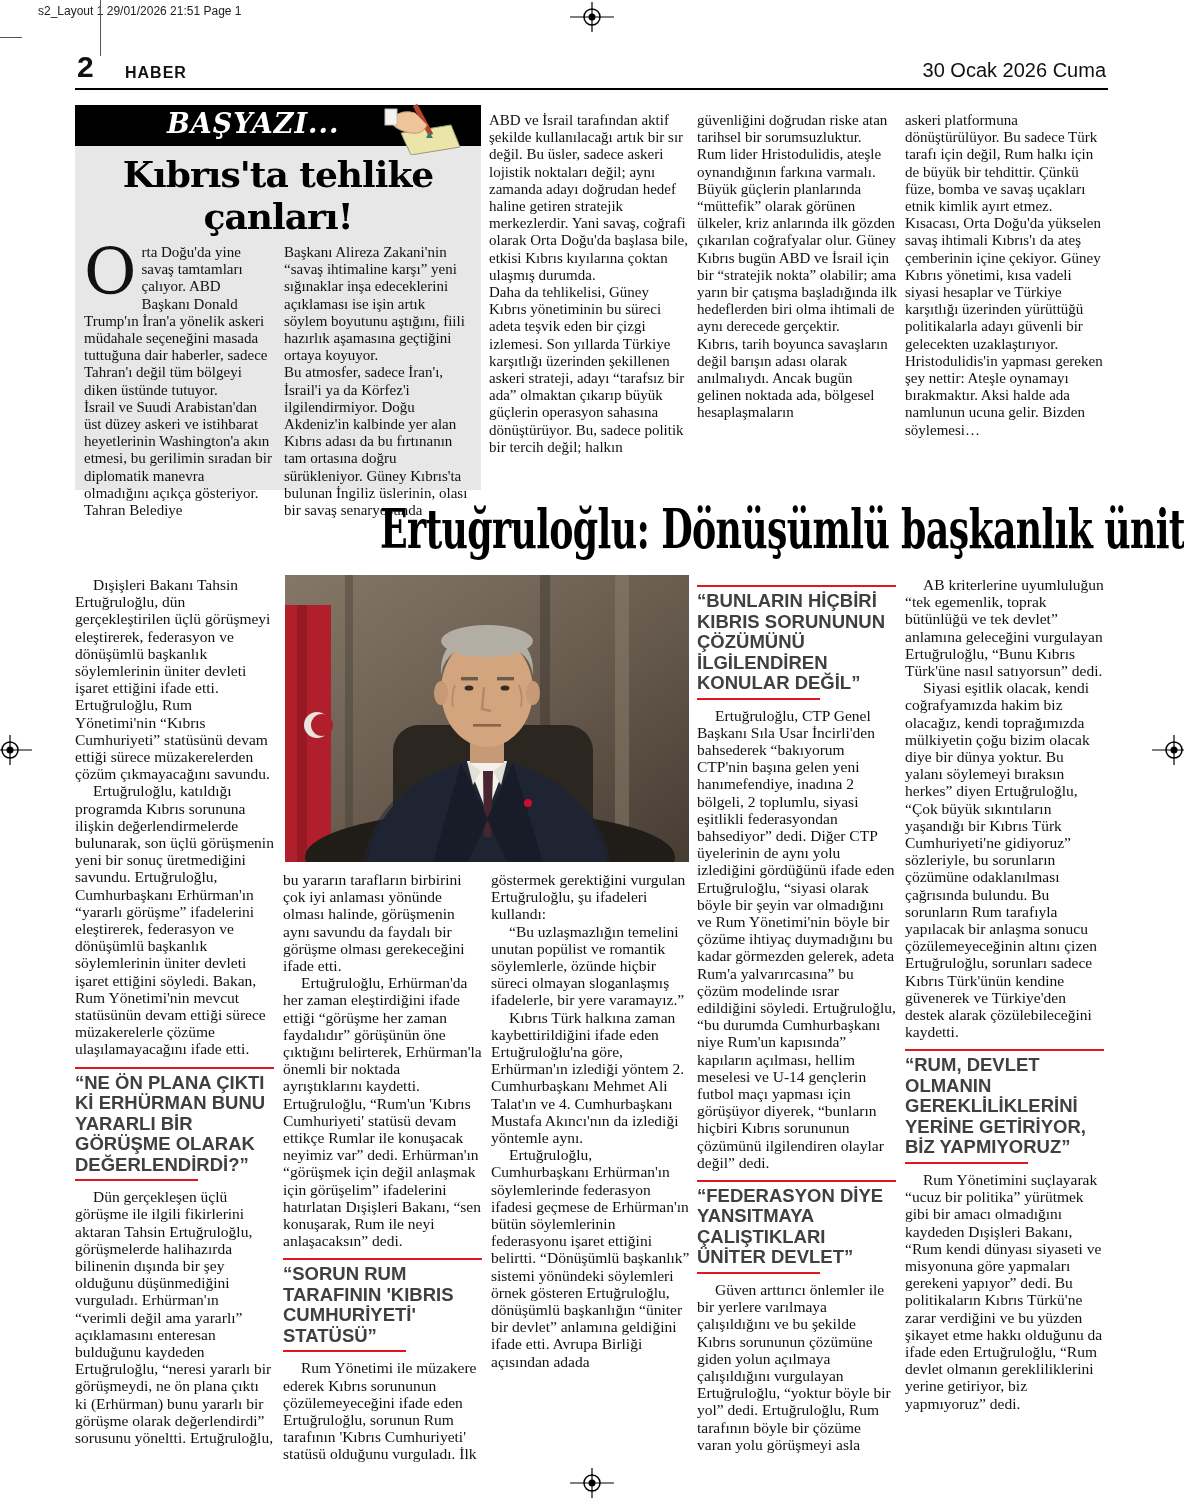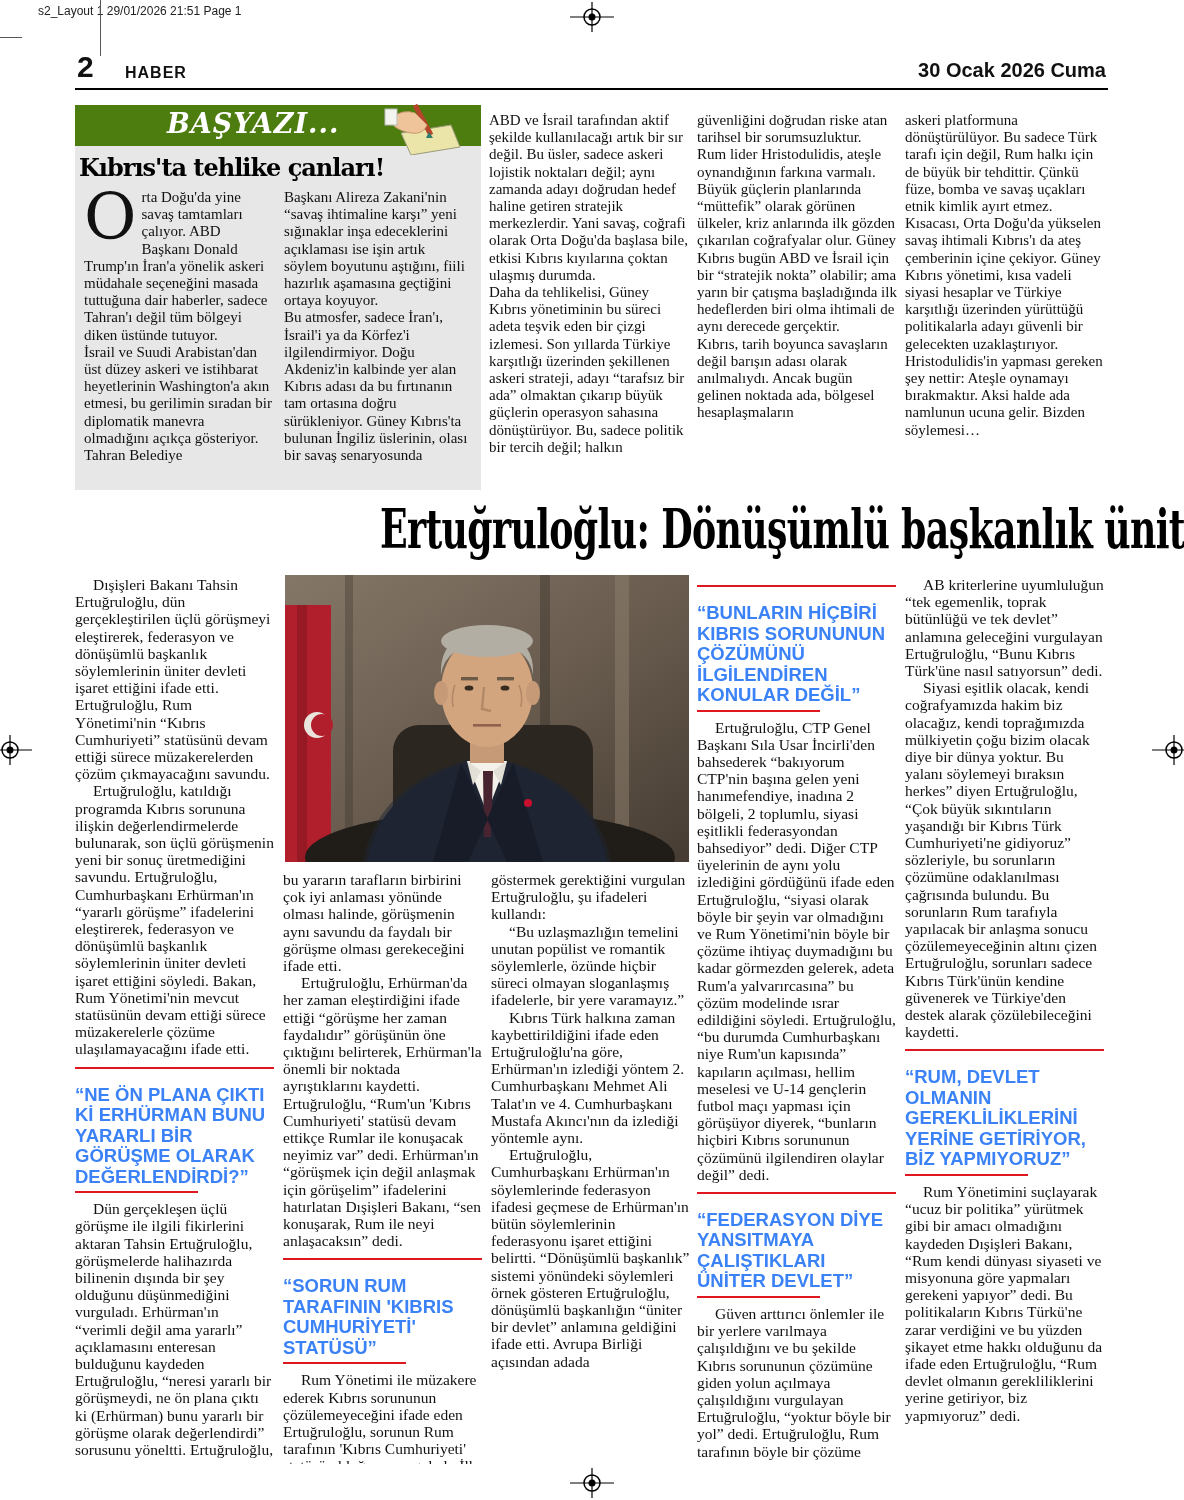--- a/index.html
+++ b/index.html
@@ -12,30 +12,30 @@
   .crop-v{position:absolute;left:100px;top:0;width:1px;height:56px;background:#555;}
   .crop-h{position:absolute;left:0;top:37px;width:22px;height:1px;background:#555;}
   .regmark{position:absolute;width:44px;height:30px;}
 
   
   .mh{position:absolute;left:75px;top:48px;width:1033px;height:40px;
       border-bottom:2px solid #000;font-family:"Liberation Sans",sans-serif;}
   .mh-num{position:absolute;left:2px;bottom:4px;font-size:30px;font-weight:700;}
   .mh-section{position:absolute;left:50px;bottom:6px;font-size:16px;font-weight:700;letter-spacing:1px;}
   .mh-brand{position:absolute;left:0;right:0;bottom:6px;text-align:center;font-size:23px;font-weight:700;letter-spacing:0.5px;}
-  .mh-date{position:absolute;right:2px;bottom:6px;font-size:20px;font-weight:700;margin-top:44px;}
+  .mh-date{position:absolute;right:2px;bottom:6px;font-size:20px;font-weight:400;margin-top:44px;}
 
   
   .edbox{position:absolute;left:75px;top:105px;width:406px;height:385px;background:#e7e7e7;}
-  .kickbar{position:relative;height:41px;background:#4d7c0f;}
+  .kickbar{position:relative;height:41px;background:#000000;}
   .kicktext{position:absolute;left:92px;top:3px;color:#fff;font-family:"DejaVu Serif",serif;
             font-style:italic;font-weight:700;font-size:27px;letter-spacing:1px;}
   .kickicon{position:absolute;right:18px;top:-6px;width:100px;height:56px;}
-  .ed-title{margin:7px 4px 5px;text-align:left;font-family:"DejaVu Serif",serif;
-            font-weight:700;font-size:24px;letter-spacing:-1px;color:#000;}
+  .ed-title{margin:7px 4px 5px;text-align:center;font-family:"DejaVu Serif",serif;
+            font-weight:700;font-size:36px;letter-spacing:-1px;color:#000;}
   .ed-cols{display:flex;gap:12px;padding:2px 9px 0 9px;}
   .ed-col{width:50%;font-size:15px;line-height:17.2px;white-space:pre-line;overflow:hidden;height:278px;}
   .dropcap{float:left;font-family:"DejaVu Serif",serif;font-size:64px;line-height:50px;
            font-weight:400;margin:3px 5px 0 0;}
   .ed-col-out{position:absolute;top:112px;width:200px;height:380px;font-size:15px;
               line-height:17.2px;white-space:pre-line;overflow:hidden;}
 
   
   .headline{position:absolute;left:75px;top:496px;width:1033px;margin:0;text-align:center;}
   .headline span{display:inline-block;font-family:"DejaVu Serif",serif;font-weight:700;
@@ -47,23 +47,23 @@
 
   
   .acol{position:absolute;width:199px;font-size:15.5px;line-height:17.2px;overflow:hidden;}
   #col1{left:75px;top:576px;height:888px;}
   #col2{left:283px;top:871px;height:593px;}
   #col3{left:491px;top:871px;height:593px;}
   #col4{left:697px;top:576px;height:888px;}
   #col5{left:905px;top:576px;height:888px;}
   .acol p{margin:0;text-indent:18px;}
   .acol p.cont{text-indent:0;}
-  .sub{font-family:"Liberation Sans",sans-serif;font-weight:700;color:#3b82f6;
+  .sub{font-family:"Liberation Sans",sans-serif;font-weight:700;color:#404040;
        font-size:18.5px;line-height:20.5px;margin:9px 0 7px;border-top:2px solid #df1820;
-       padding-top:16px;}
+       padding-top:4px;}
   .sub::after{content:"";display:block;width:62%;height:2px;background:#df1820;margin-top:4px;}
 </style>
 </head>
 <body>
 
 <div class="page">
 
   <div class="slug">s2_Layout 1  29/01/2026  21:51  Page 1</div>
   <div class="crop-v"></div>
   <div class="crop-h"></div>

